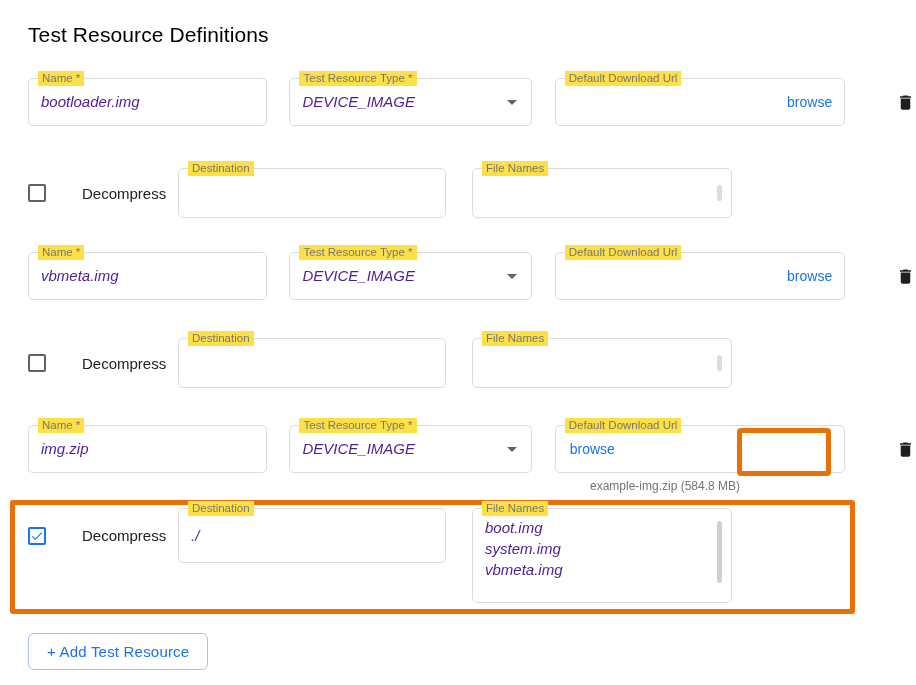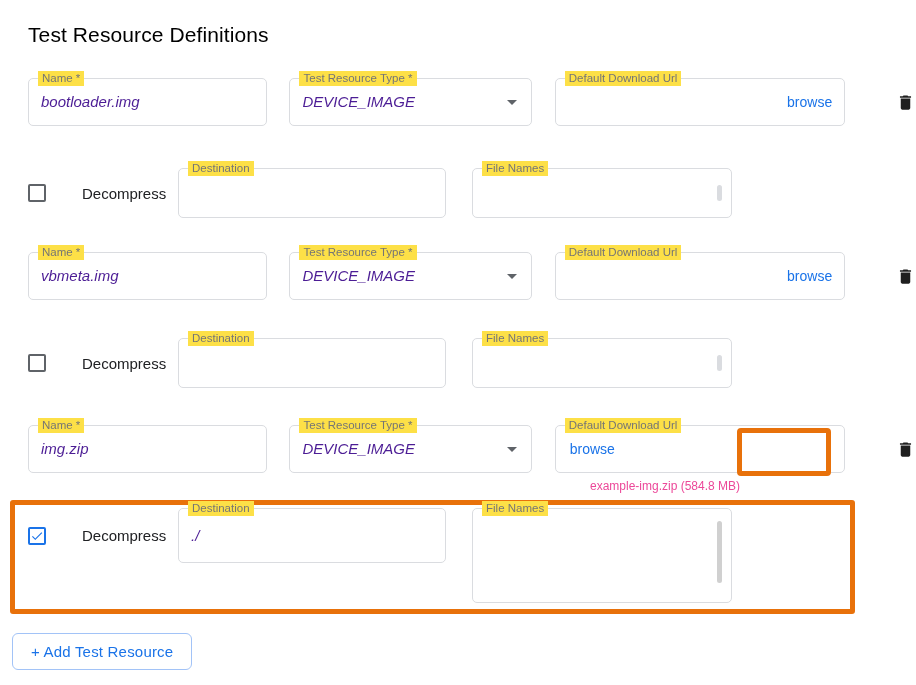--- a/index.html
+++ b/index.html
@@ -68,39 +68,39 @@
   .thumb-sm {
     position: absolute; right: 9px; top: 50%; margin-top: -8px;
     width: 5px; height: 16px; border-radius: 3px; background: #dadce0;
   }
   .thumb-lg {
     position: absolute; right: 9px; top: 12px;
     width: 5px; height: 62px; border-radius: 3px; background: #d0d0d0;
   }
   
   .url-helper {
-    margin: 6px 0 0 590px; font-size: 12px; color: #ec4899; line-height: 14px;
+    margin: 6px 0 0 590px; font-size: 12px; color: #737373; line-height: 14px;
   }
   
   .browse-hl {
     position: absolute; top: 2px; right: 13px; width: 94px; height: 48px;
     border: 5px solid #e8710a; border-radius: 4px; pointer-events: none;
   }
   .hl-row {
     margin: 7px 0 0 10px; width: 845px; height: 114px;
     border: 5px solid #e8710a; border-radius: 3px;
     padding: 3px 0 6px 13px;
   }
   .hl-row .rowB { margin: 0; }
   .hl-row .cb-block { height: 55px; }
   .hl-row .dest-field { height: 55px; }
   .hl-row .files-field { height: 95px; align-items: flex-start; padding-top: 8px; }
   
   .add-btn {
-    margin: 19px 0 0 12px; height: 37px; padding: 0 18px;
+    margin: 19px 0 0 28px; height: 37px; padding: 0 18px;
     background: #fff; border: 1px solid #a2c3f7; border-radius: 6px;
     color: #1a73e8; font-size: 15px; font-family: "Liberation Sans", sans-serif;
     cursor: pointer; letter-spacing: .2px;
   }
   svg { display: block; }
 </style>
 </head>
 <body>
 
 
@@ -225,20 +225,23 @@
           </svg>
       </span>
       <span class="cb-label">Decompress</span>
     </div>
     <div class="field dest-field">
       <span class="flabel">Destination</span>
       <span class="fvalue">./</span>
     </div>
     <div class="field files-field">
       <span class="flabel">File Names</span>
+      <span class="fvalue">boot.img
+system.img
+vbmeta.img</span>
       <span class="thumb-lg"></span>
     </div>
   </div>
 </div>
 
 <button class="add-btn">+ Add Test Resource</button>
 
 
 
 

